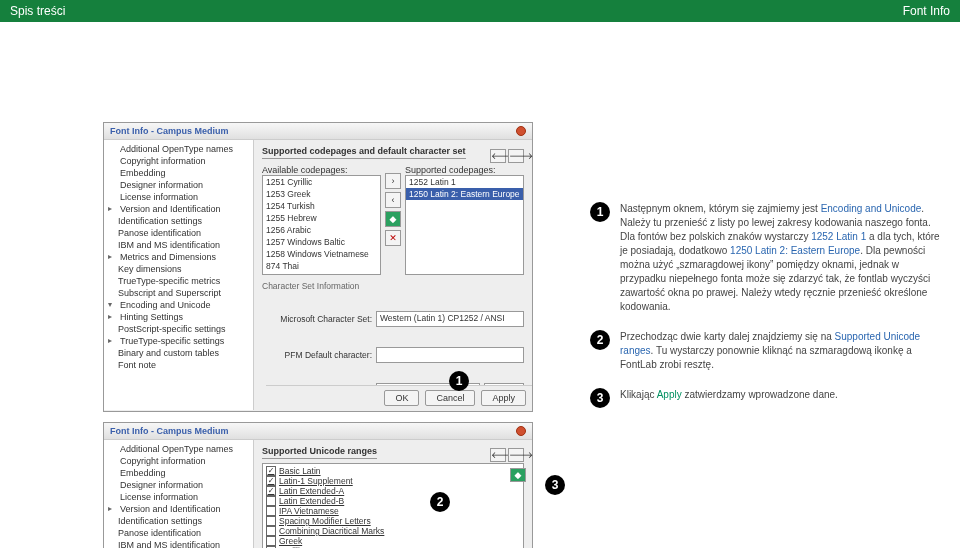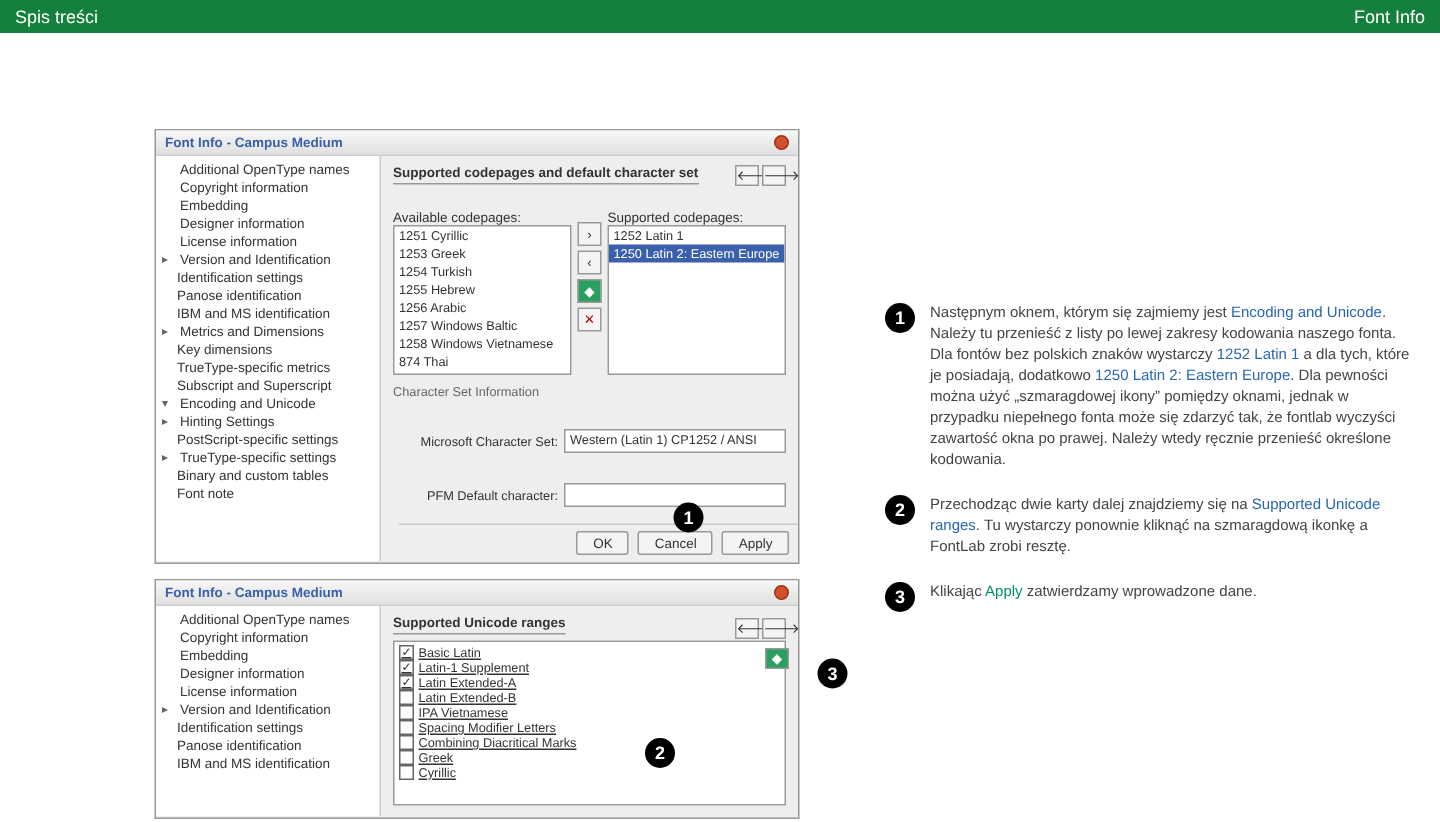--- a/index.html
+++ b/index.html
@@ -1,18 +1,18 @@
 <!DOCTYPE html>
 <html><head>
 <meta charset="utf-8">
 <style>
   * { box-sizing: border-box; margin: 0; padding: 0; }
   body { width: 960px; height: 548px; font-family: Arial, sans-serif; font-size: 10px; color: #333; position: relative; background: #fff; }
   .topbar { background: #15803d; color: #fff; height: 22px; display: flex; justify-content: space-between; align-items: center; padding: 0 10px; font-size: 12px; }
-  .content { position: relative; padding-top: 64px; display: flex; }
+  .content { position: relative; padding-top: 100px; display: flex; }
   .screenshots { width: 570px; position: relative; }
   .dlg { position: absolute; background: #eee; border: 1px solid #999; width: 430px; font-size: 9px; color: #333; }
   .dlg1 { top: 0; left: 103px; height: 290px; }
   .dlg2 { top: 300px; left: 103px; height: 160px; }
   .dlg-title { background: linear-gradient(#f7f7f7,#e0e0e0); border-bottom: 1px solid #ccc; padding: 3px 6px; display: flex; justify-content: space-between; align-items: center; }
   .dlg-title span.t { color: #3a5fab; font-weight: bold; }
   .red-dot { width: 10px; height: 10px; background: #d05030; border-radius: 50%; border: 1px solid #a03010; }
   .dlg-body { display: flex; height: calc(100% - 18px); }
   .tree { width: 150px; border-right: 1px solid #ccc; background: #fff; overflow: hidden; padding: 3px 2px; line-height: 12px; }
   .tree .item { white-space: nowrap; padding-left: 14px; }
@@ -84,28 +84,28 @@
             <div class="item sub">TrueType-specific metrics</div>
             <div class="item sub">Subscript and Superscript</div>
             <div class="item col">Encoding and Unicode</div>
             <div class="item exp">Hinting Settings</div>
             <div class="item sub">PostScript-specific settings</div>
             <div class="item exp">TrueType-specific settings</div>
             <div class="item sub">Binary and custom tables</div>
             <div class="item sub">Font note</div>
           </div>
         <div class="panel">
-          <div style="display:flex;justify-content:space-between;align-items:flex-start">
+          <div style="display:flex;justify-content:space-between;align-items:flex-end">
             <h4>Supported codepages and default character set</h4>
             <div class="nav-arrows">
               <div class="ar">🡐</div>
               <div class="ar">🡒</div>
             </div>
           </div>
-          <div class="two-col" style="margin-top:13px">
+          <div class="two-col" style="margin-top:2px">
             <div style="flex:1">
               <div>Available codepages:</div>
               <div class="listbox" id="avail">
                   <div class="row">1251 Cyrillic</div>
                   <div class="row">1253 Greek</div>
                   <div class="row">1254 Turkish</div>
                   <div class="row">1255 Hebrew</div>
                   <div class="row">1256 Arabic</div>
                   <div class="row">1257 Windows Baltic</div>
                   <div class="row">1258 Windows Vietnamese</div>

